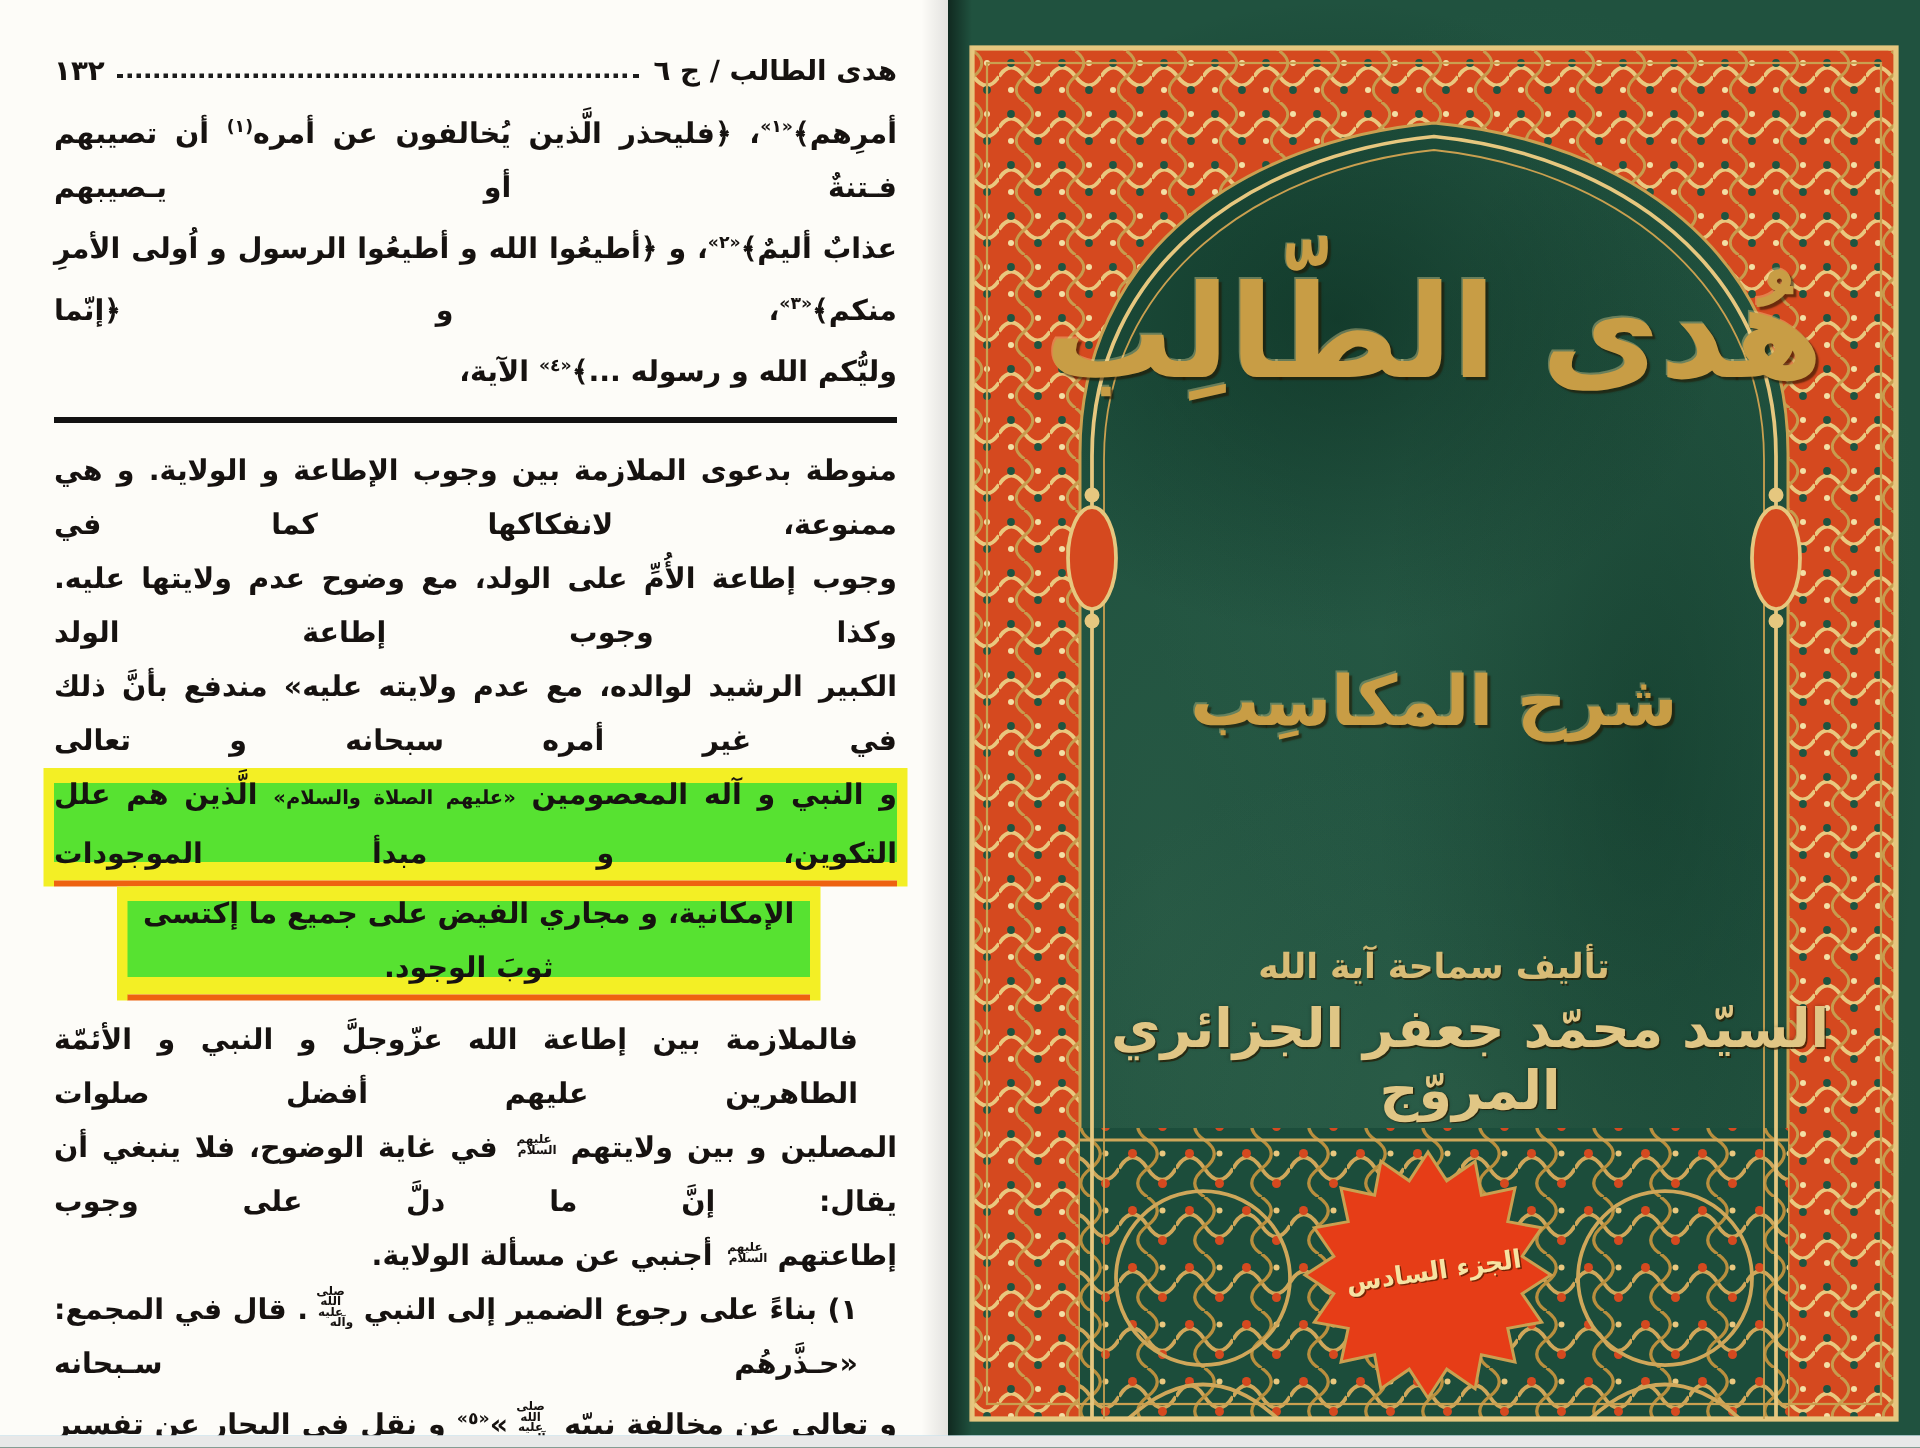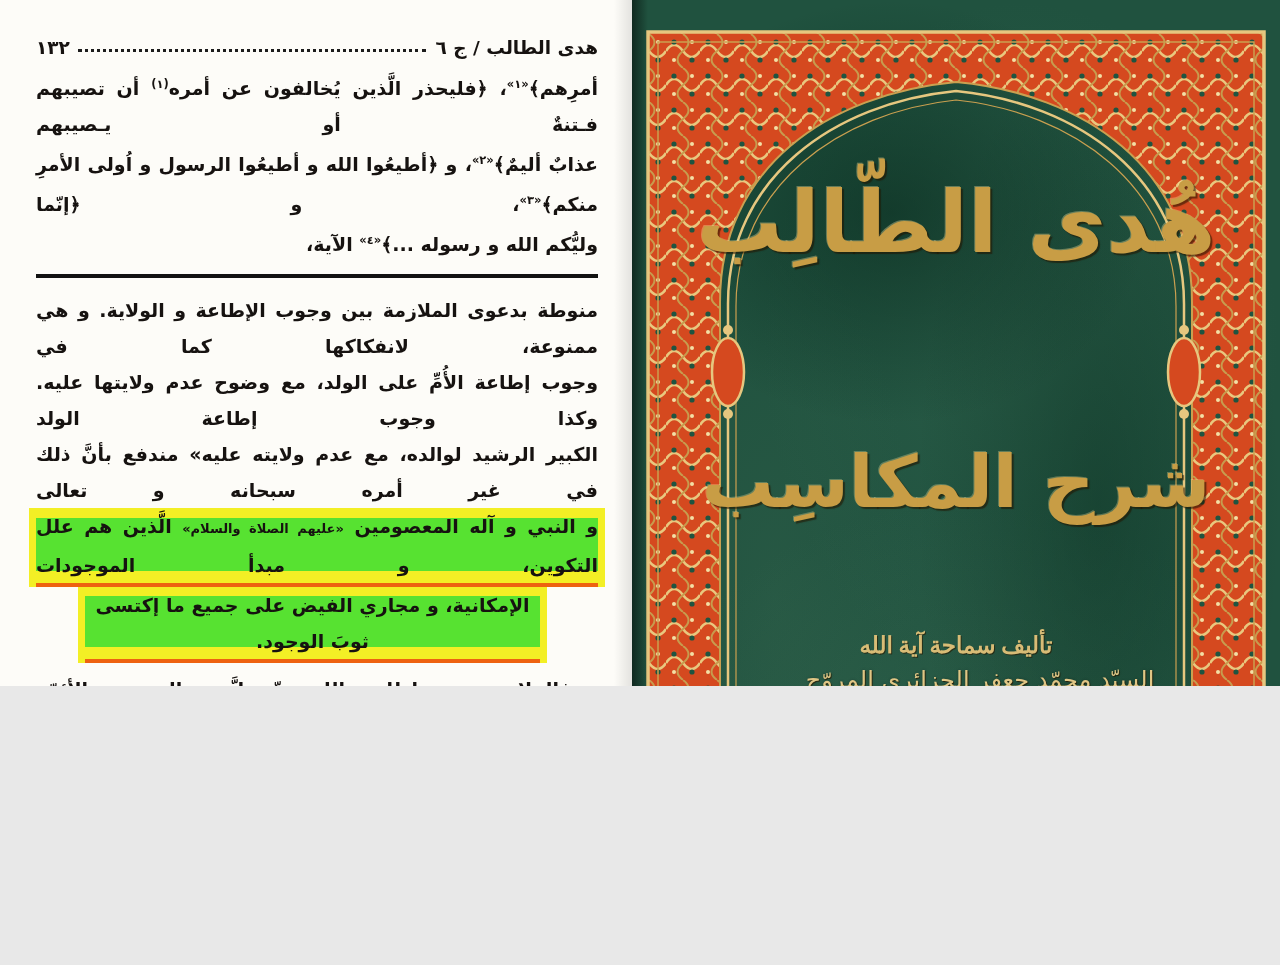--- a/index.html
+++ b/index.html
@@ -1,16 +1,16 @@
 <!DOCTYPE html>
 <html lang="ar"><head>
 <meta charset="utf-8">
 <style>
   html,body{margin:0;padding:0;background:#e8e8e8;}
-  .stage{position:relative;width:1280px;height:686px;margin:0 auto;overflow:hidden;
+  .stage{position:relative;width:1280px;height:957px;margin:0 auto;overflow:hidden;
          font-family:"DejaVu Sans", sans-serif;background:#7dd3fc;}
 
   
   .page{position:absolute;left:0;top:0;width:632px;height:965px;background:#fdfcf8;
         direction:rtl;color:#161210;font-weight:700;}
   .page::after{content:"";position:absolute;left:0;top:0;bottom:0;width:632px;pointer-events:none;
         background:linear-gradient(270deg,rgba(0,0,0,.10),rgba(0,0,0,0) 18px);}
   .page-inner{padding:26px 34px 0 36px;}
 
   .hdr{display:flex;align-items:flex-end;font-size:18.5px;height:32px;}
@@ -45,25 +45,25 @@
        radial-gradient(closest-side at 22% 62%, rgba(56,104,80,.28), rgba(0,0,0,0)),
        radial-gradient(closest-side at 60% 36%, rgba(70,122,96,.22), rgba(0,0,0,0));}
   .cover::before{content:"";position:absolute;left:0;top:0;bottom:0;width:16px;z-index:6;
        background:linear-gradient(90deg,rgba(0,0,0,.5),rgba(0,0,0,0));}
   .cover svg{position:absolute;left:0;top:0;z-index:1;}
   .c-text{position:absolute;left:0;right:0;text-align:center;direction:rtl;z-index:3;}
   .c-title{top:172px;font-size:86px;font-weight:700;color:#c89d45;letter-spacing:2px;
        text-shadow:2px 2px 1px rgba(35,22,0,.6),-1px -1px 0 rgba(255,232,160,.35);}
   .c-ila{top:356px;font-size:50px;font-weight:700;color:#c89d45;
        text-shadow:2px 2px 1px rgba(35,22,0,.6),-1px -1px 0 rgba(255,232,160,.3);}
-  .c-sharh{top:440px;font-size:72px;font-weight:700;color:#c89d45;letter-spacing:1px;
+  .c-sharh{top:440px;font-size:46px;font-weight:700;color:#c89d45;letter-spacing:1px;
        text-shadow:2px 2px 1px rgba(35,22,0,.6),-1px -1px 0 rgba(255,232,160,.3);}
   .c-byline{top:632px;font-size:23px;font-weight:700;color:#d8bc76;
-       text-shadow:1px 1px 0 rgba(40,25,0,.65);font-family:Liberation Serif, serif;}
-  .c-author{top:666px;font-size:24px;font-weight:400;color:#e0c685;
+       text-shadow:1px 1px 0 rgba(40,25,0,.65);}
+  .c-author{top:666px;font-size:36px;font-weight:700;color:#e0c685;
        text-shadow:1px 1px 0 rgba(40,25,0,.7),0 0 3px rgba(0,0,0,.3);padding-left:48px;}
   .c-vol{top:838px;font-size:17px;font-weight:700;color:#f6e3a3;transform:rotate(-8deg);
        text-shadow:1px 1px 0 rgba(90,30,0,.8);}
 </style>
 </head>
 <body>
 
 <div class="stage" data-name="screenshot-stage">
 
   <div class="page" data-name="book-page-scan">

